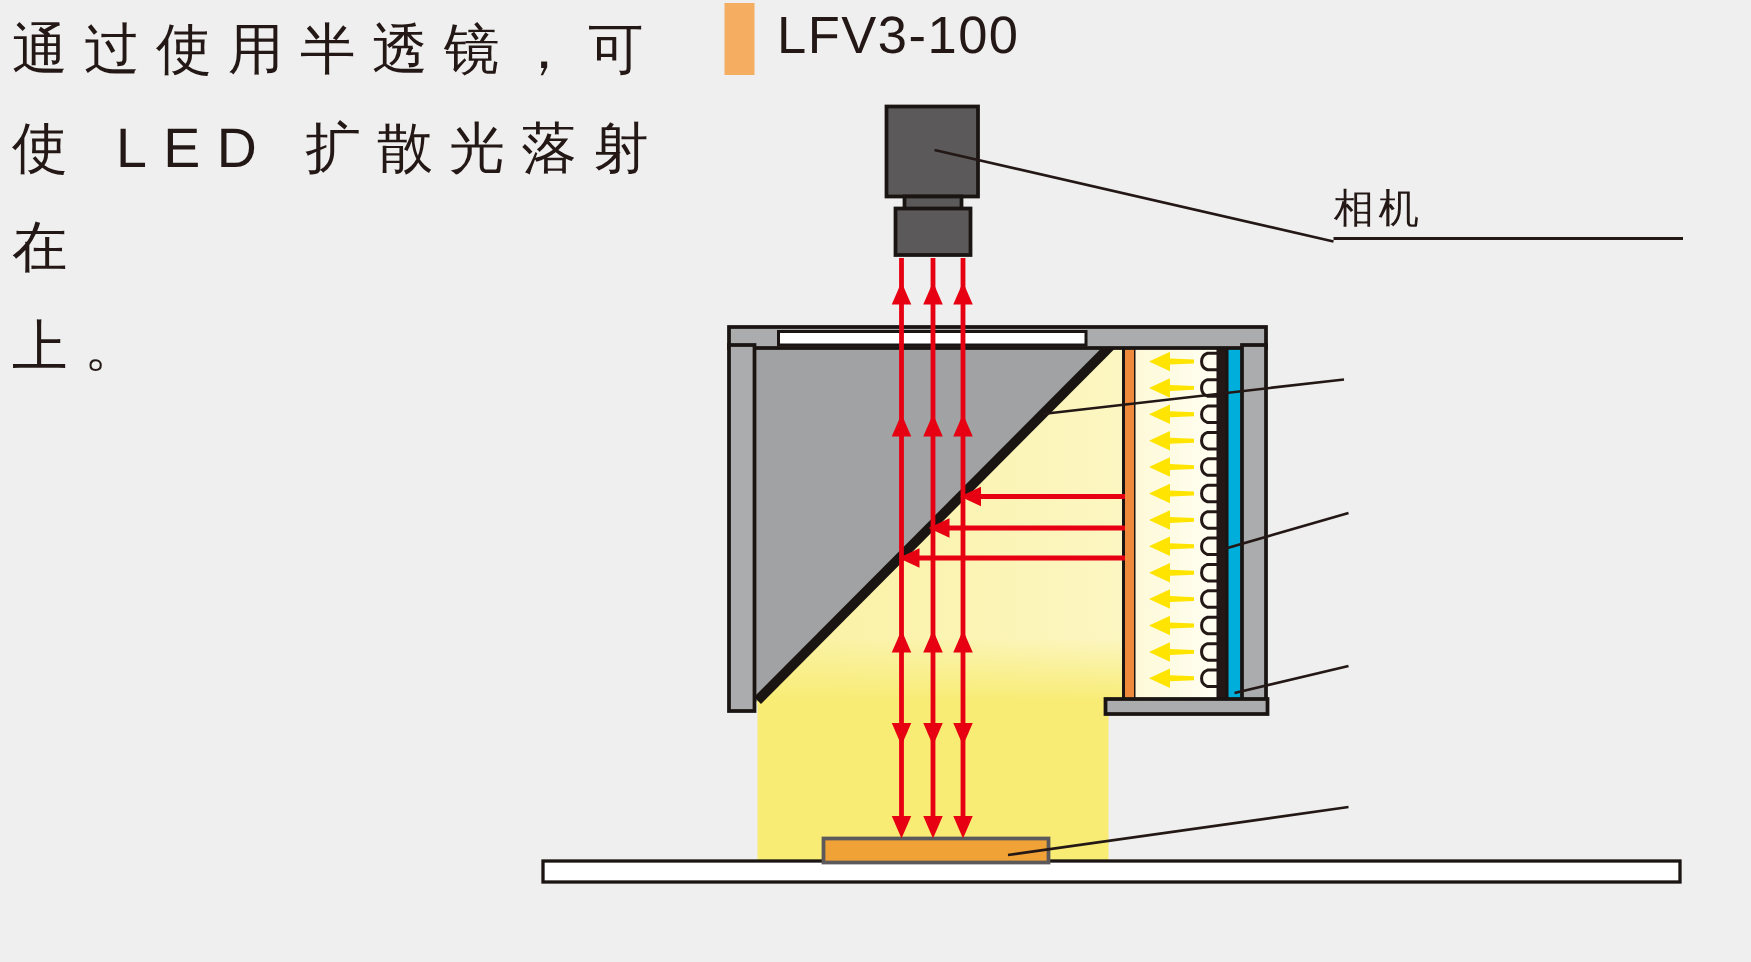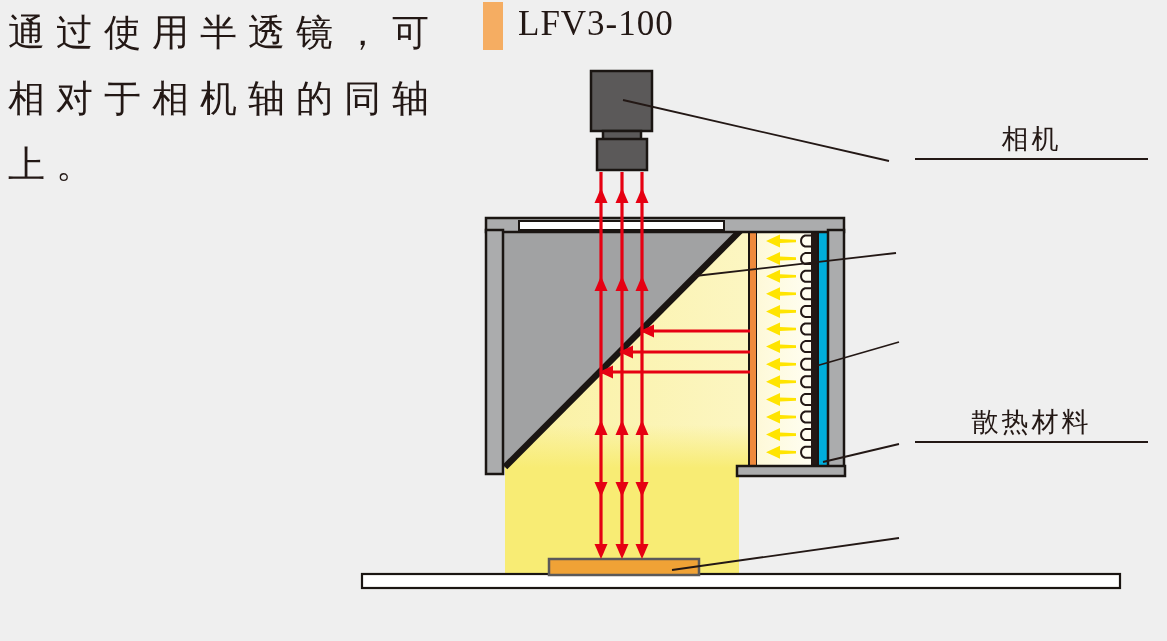--- a/index.html
+++ b/index.html
@@ -15,38 +15,38 @@
     font-size:37px;line-height:66px;letter-spacing:11px;
     color:#231815;
   }
   .title-row{position:absolute;left:483px;top:2px;height:50px;}
   .title-bullet{
     position:absolute;left:0;top:0;width:20px;height:48px;
     background:#F5AD62;display:inline-block;
   }
   .title-text{
     position:absolute;left:35px;top:2px;
-    font-size:35px;letter-spacing:1px;white-space:nowrap;color:#231815;font-family:Liberation Serif, serif;
+    font-size:35px;letter-spacing:1px;white-space:nowrap;color:#231815;
   }
   .part-label{
-    position:absolute;left:915px;width:233px;
-    text-align:center;font-size:27px;letter-spacing:3px;line-height:30px;
+    position:absolute;left:889px;width:233px;
+    text-align:left;font-size:27px;letter-spacing:3px;line-height:30px;
     padding-bottom:4px;border-bottom:2px solid #231815;
     color:#231815;white-space:nowrap;
   }
   svg{position:absolute;left:0;top:0;}
 </style>
 </head>
 <body>
 
 <div class="canvas">
 
   <div class="desc">
     <div>通过使用半透镜，可</div>
-    <div>相对于相机轴的同轴</div>
+    <div>使 LED 扩散光落射在</div>
     <div>上。</div>
   </div>
 
   <div class="title-row">
     <span class="title-bullet" style="background: rgb(245, 173, 98);"></span>
     <span class="title-text">LFV3-100</span>
   </div>
 
   <svg width="1167" height="641" viewBox="0 0 1167 641">
     <defs>
@@ -162,15 +162,14 @@
     <g stroke="#231815" stroke-width="1.8">
       <line x1="623" y1="100" x2="889" y2="161"></line>
       <line x1="695" y1="276" x2="896" y2="253"></line>
       <line x1="816" y1="366" x2="899" y2="342"></line>
       <line x1="823" y1="462" x2="899" y2="444"></line>
       <line x1="672" y1="570" x2="899" y2="538"></line>
     </g>
   </svg>
 
   <div class="part-label" style="top:124px">相机</div>
-  <div class="part-label" style="top:407px">散热材料</div>
 
 </div>
 
 </body></html>

